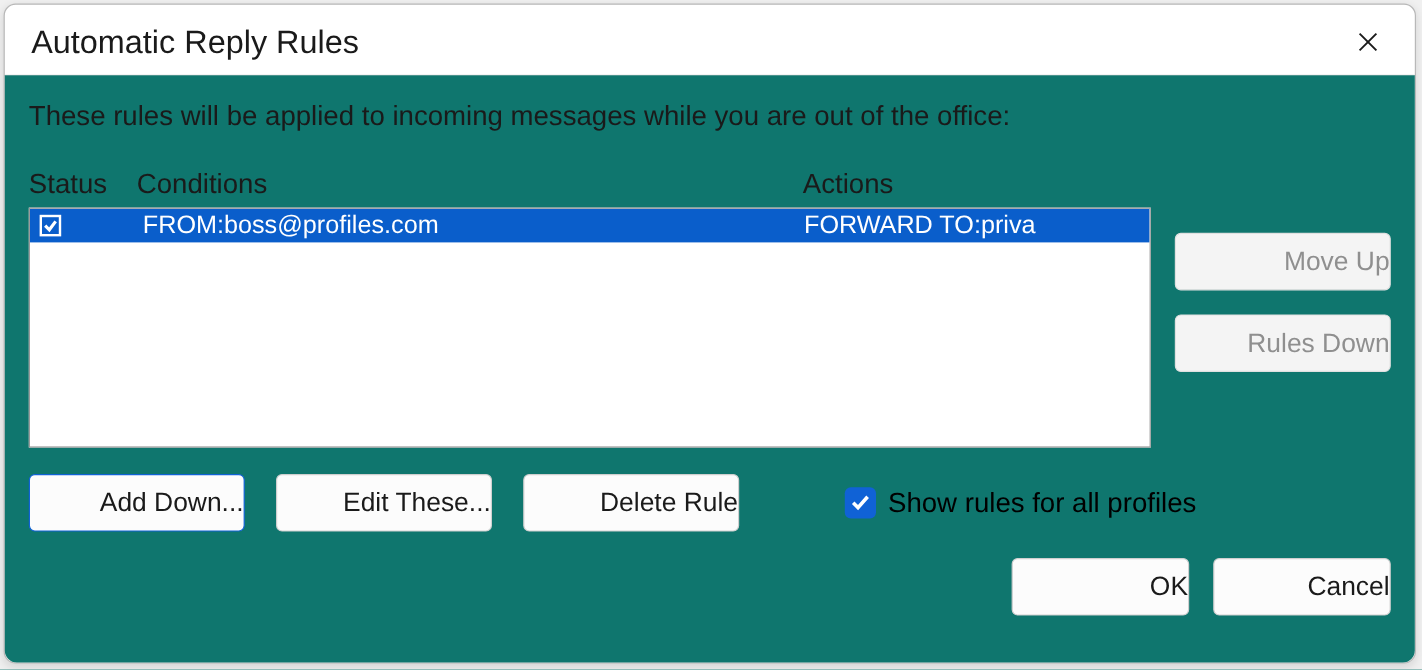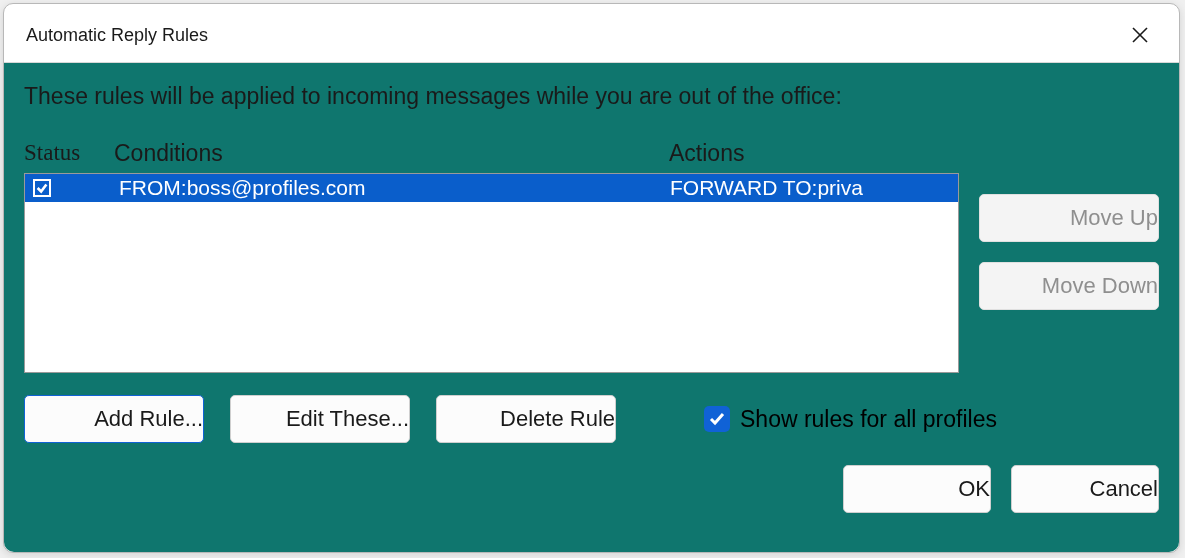--- a/index.html
+++ b/index.html
@@ -24,21 +24,21 @@
       flex-direction: column;
       position: relative;
     }
     .titlebar {
       display: flex;
       align-items: center;
       justify-content: space-between;
       padding: 14px 22px 10px 22px;
     }
     .title {
-      font-size: 18px;
+      font-size: 27px;
       font-weight: 400;
       color: #1a1a1a;
     }
     .close-btn {
       width: 34px; height: 34px;
       display: flex; align-items: center; justify-content: center;
       cursor: pointer;
       border-radius: 4px;
       color: #1a1a1a;
     }
@@ -66,21 +66,21 @@
       flex: 0 0 935px;
       display: flex;
       flex-direction: column;
     }
     .table-headers {
       display: flex;
       padding: 0 0 6px 0;
       font-size: 23px;
       color: #1a1a1a;
     }
-    .th-status { width: 90px; font-family: Liberation Serif, serif; }
+    .th-status { width: 90px; }
     .th-cond { width: 555px; }
     .th-act { flex: 1; }
     .listbox {
       background: #ffffff;
       border: 1px solid #9a9a9a;
       height: 200px;
       overflow: hidden;
     }
     .row {
       display: flex;
@@ -200,26 +200,26 @@
               </div>
             </div>
             <div class="cond">FROM:boss@profiles.com</div>
             <div class="act">FORWARD TO:priva</div>
           </div>
         </div>
       </div>
 
       <div class="sidebtns">
         <div class="btn disabled">Move Up</div>
-        <div class="btn disabled">Move Down</div>
+        <div class="btn disabled">Rules Down</div>
       </div>
     </div>
 
     <div class="row2">
-      <div class="btn focused">Add Rule...</div>
+      <div class="btn focused">Add Down...</div>
       <div class="btn">Edit These...</div>
       <div class="btn">Delete Rule</div>
       <div class="chk-wrap">
         <div class="chk">
           <svg viewBox="0 0 18 18">
               <polyline points="3,9 7,13 15,4"></polyline>
             </svg>
         </div>
         <span>Show rules for all profiles</span>
       </div>

